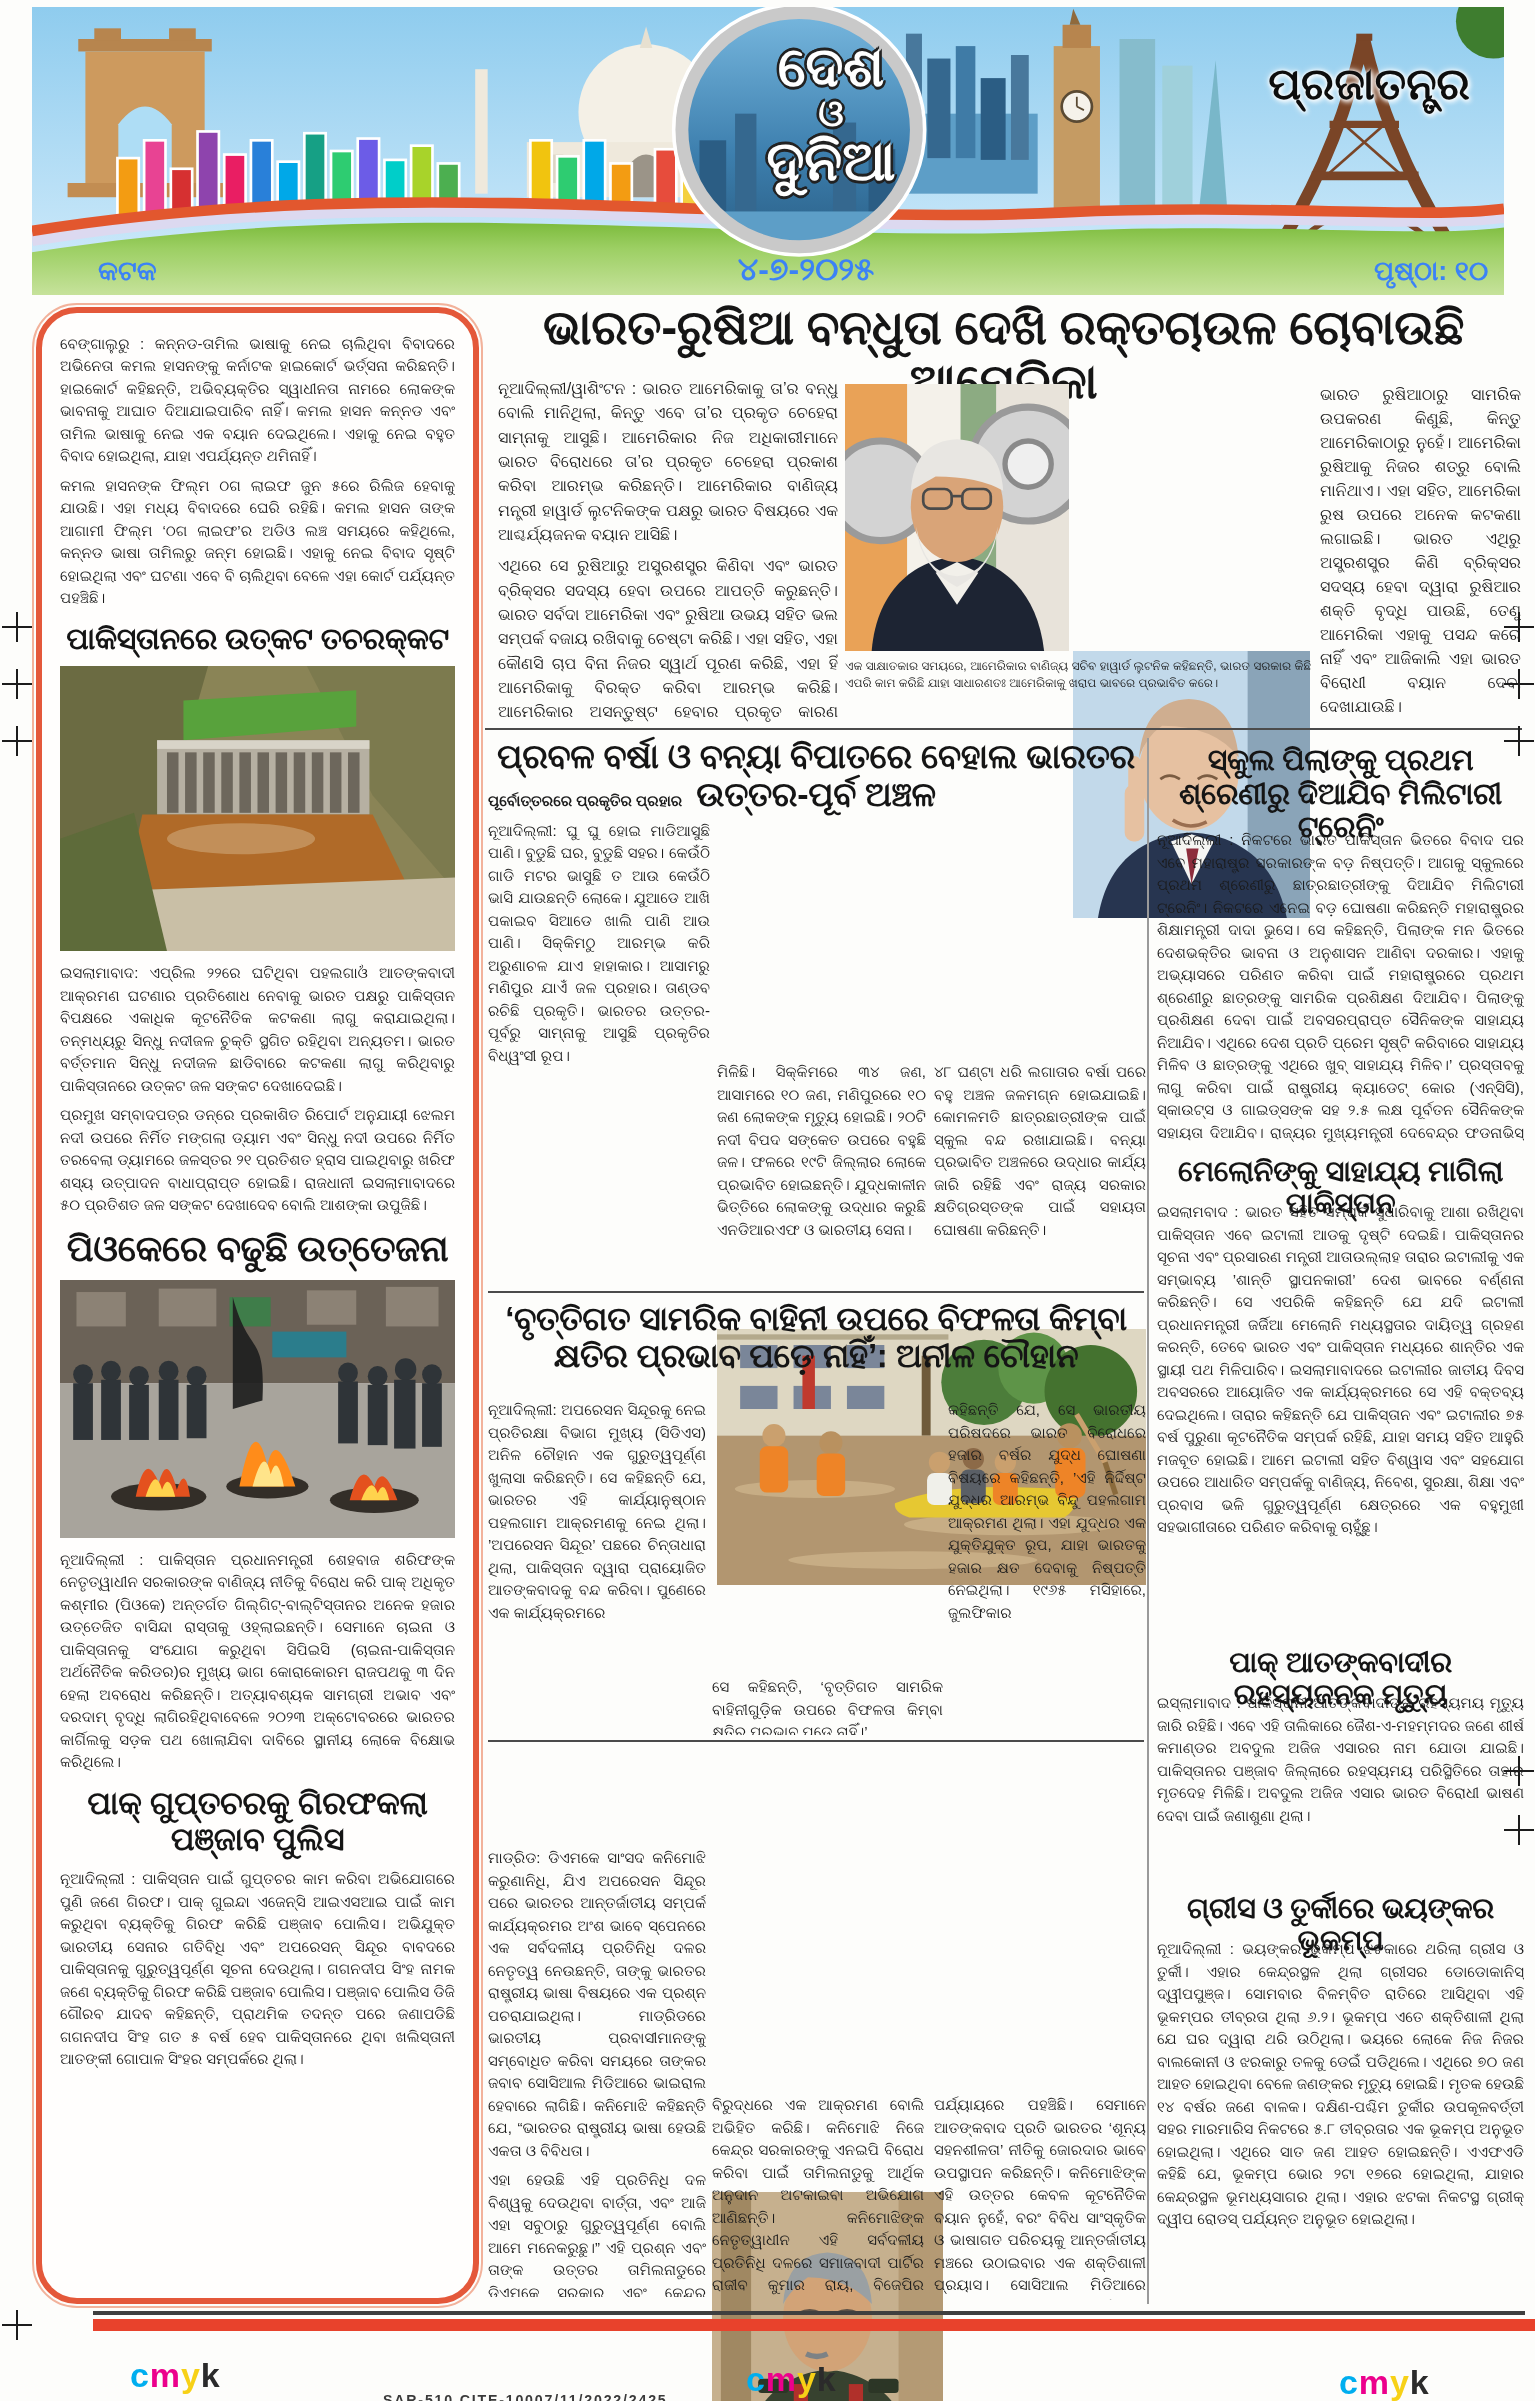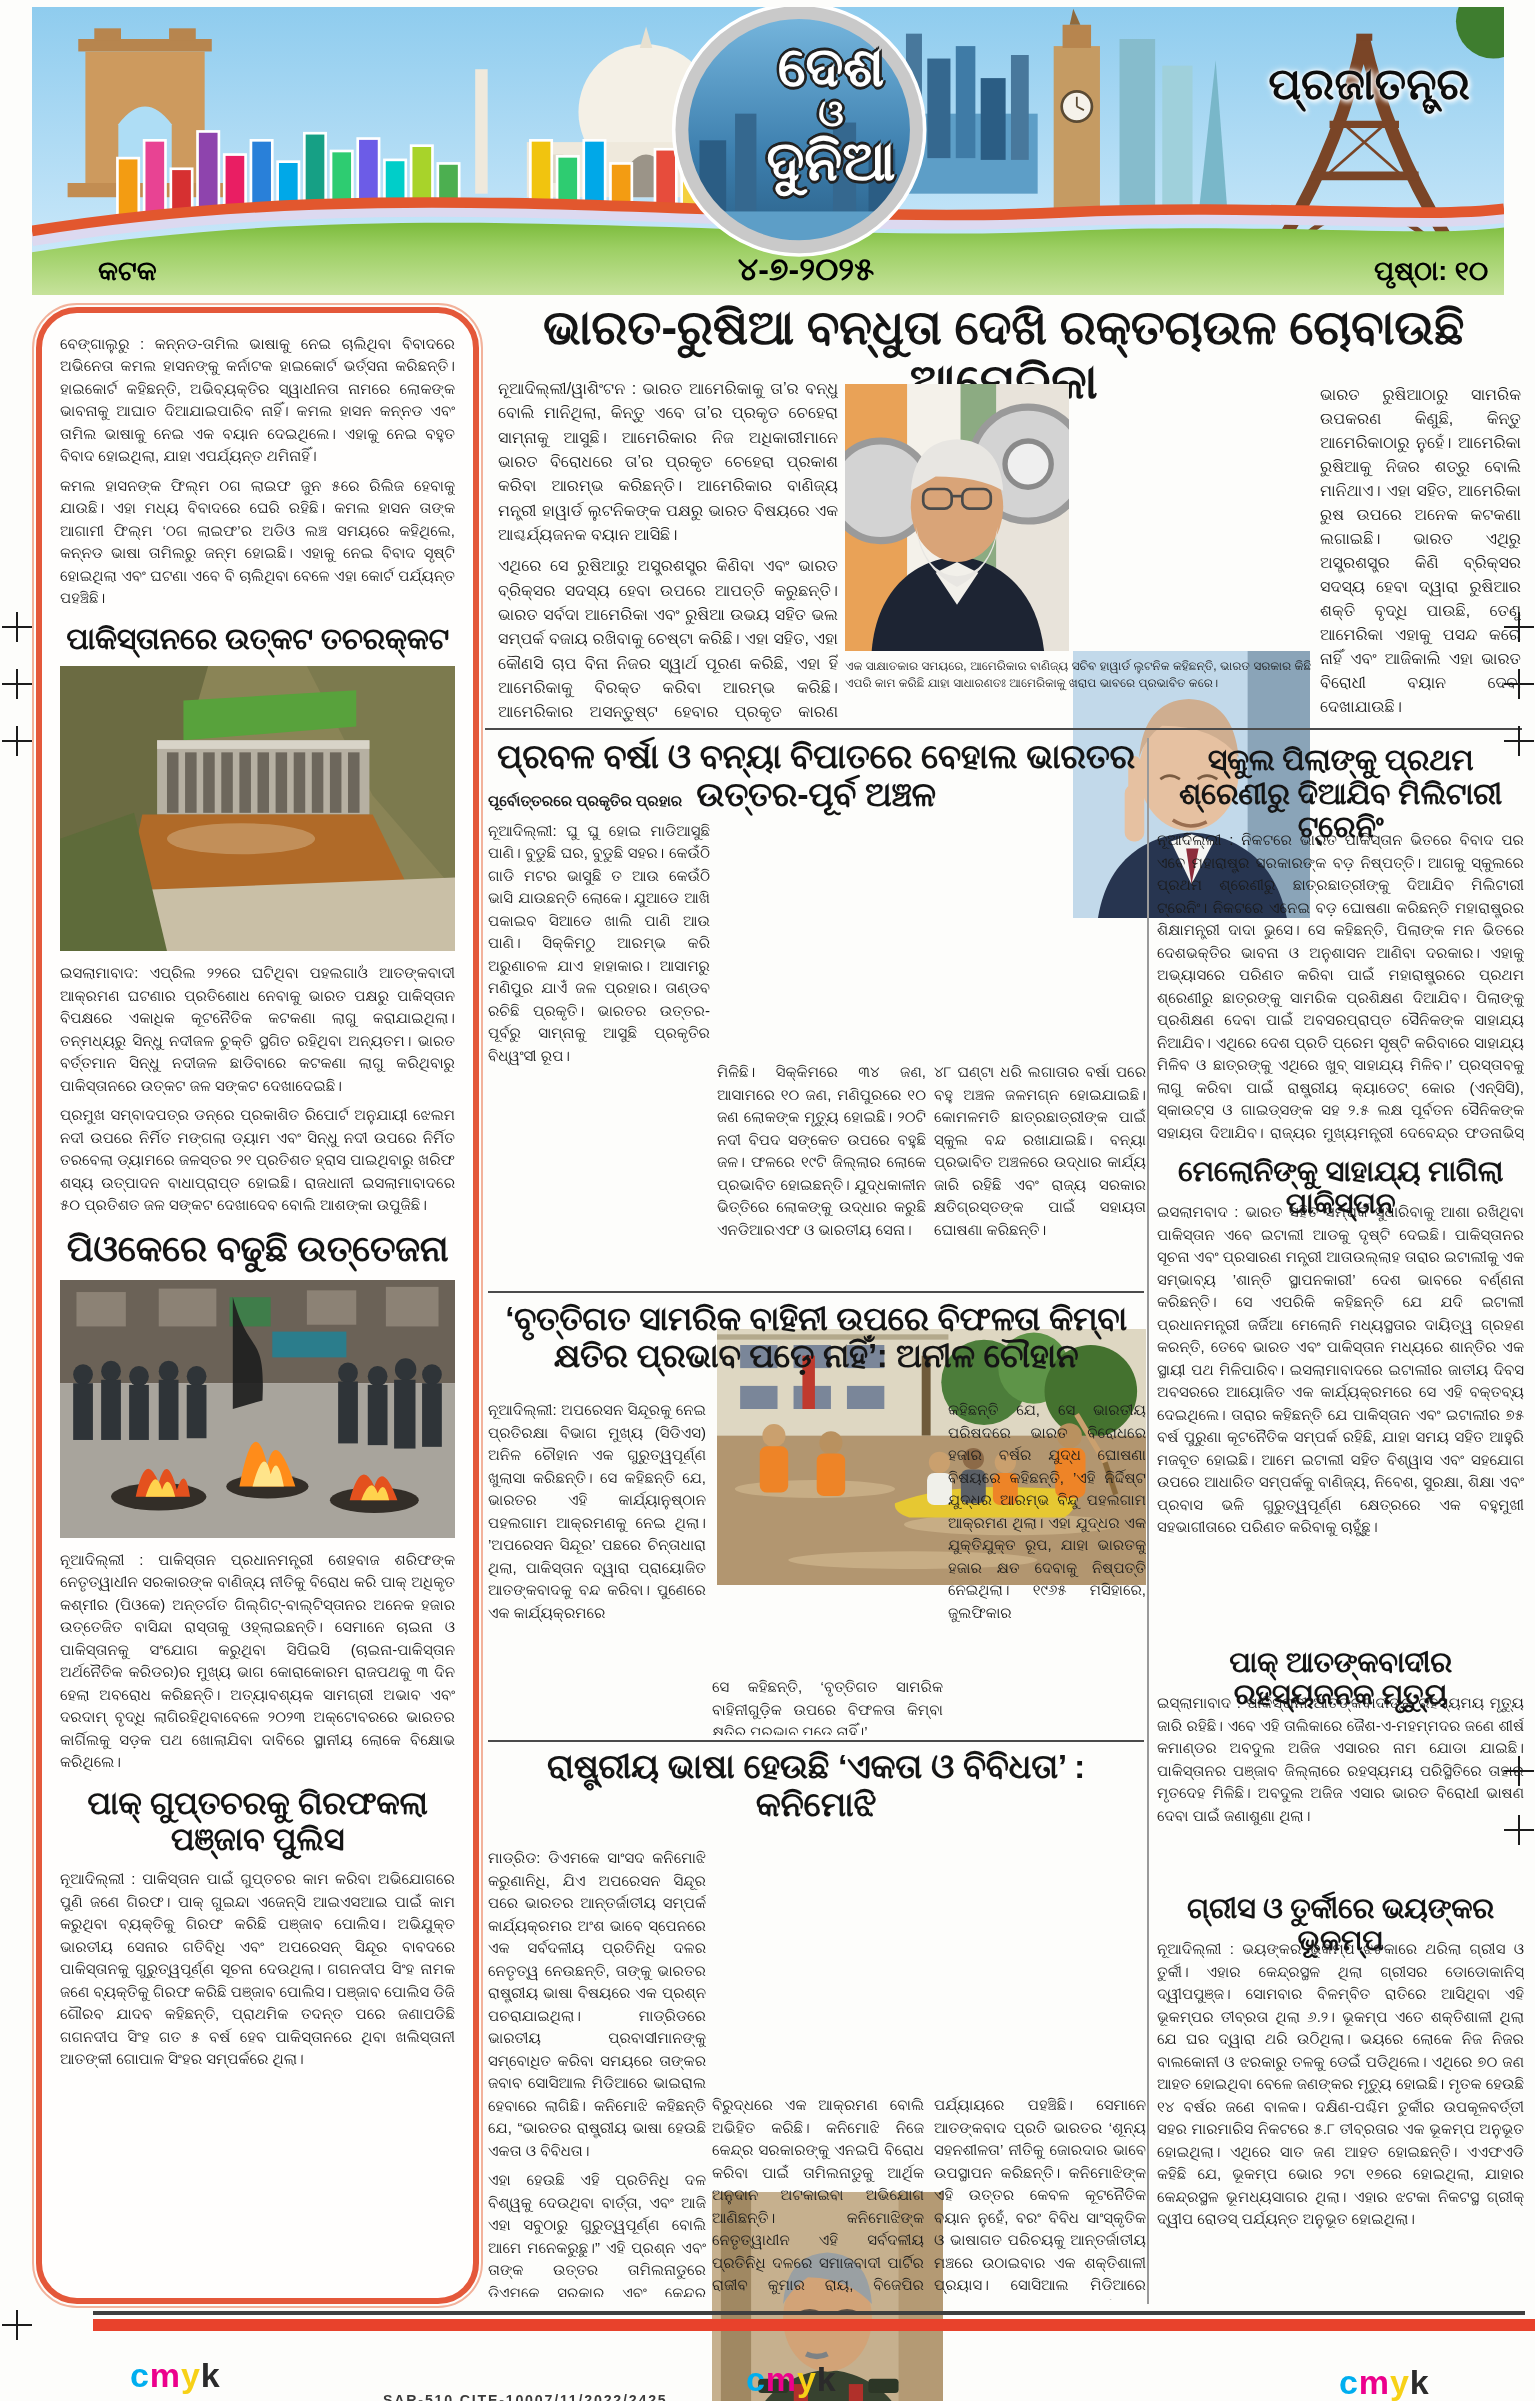--- a/index.html
+++ b/index.html
@@ -11,21 +11,21 @@
   .masthead{left:32px;top:7.1px;width:1472px;height:288px;overflow:hidden;}
   .mh-svg{position:absolute;left:0;top:0;width:100%;height:100%;}
   .logo-text{left:660px;top:32px;width:278px;text-align:center;line-height:1.02;
              color:#fff;font-weight:bold;
              text-shadow:-2.7px 0 #222,2.7px 0 #222,0 -2.7px #222,0 2.7px #222,1.8px 1.8px #222,-1.8px -1.8px #222;}
   .logo-text .l1{font-size:55px;}
   .logo-text .l2{font-size:37px;}
   .logo-text .l3{font-size:55px;}
   .brand{left:1183px;top:52px;width:308px;text-align:center;font-size:44px;font-weight:bold;color:#0d0d0d;
          text-shadow:0 0 3.6px #fff,0 0 7.1px #fff,1.8px 1.8px 5.3px #fff;}
-  .band-text{font-weight:bold;color:#000000;}
+  .band-text{font-weight:bold;color:#3b82f6;}
   .mh-city{left:66px;top:249px;font-size:27px;}
   .mh-date{left:587px;top:244px;width:374px;text-align:center;font-size:32px;}
   .mh-page{left:1342px;top:249px;font-size:27px;}
 
   
   .headline{font-weight:bold;color:#151515;text-align:center;line-height:1.12;letter-spacing:-0.4px;}
   .body-text{text-align:justify;overflow:hidden;}
   .body-text p{margin:0 0 7.1px 0;}
   .lede{font-weight:bold;}
   .rule-h{background:#4b4b4b;height:1.8px;}
@@ -445,21 +445,20 @@
     </svg>
   </div>
   <div class="abs body-text col-text" style="left:712px;top:1676px;width:231px;height:59px;">
       <p>ସେ କହିଛନ୍ତି, ‘ବୃତ୍ତିଗତ ସାମରିକ ବାହିନୀଗୁଡ଼ିକ ଉପରେ ବିଫଳତା କିମ୍ବା କ୍ଷତିର ପ୍ରଭାବ ପଡ଼େ ନାହିଁ।’</p>
     </div>
   <div class="abs body-text col-text" style="left:948px;top:1399px;width:198px;height:336px;">
       <p>କହିଛନ୍ତି ଯେ, ସେ ଭାରତୀୟ ପରିଷଦରେ ଭାରତ ବିରୋଧରେ ହଜାର ବର୍ଷର ଯୁଦ୍ଧ ଘୋଷଣା ବିଷୟରେ କହିଛନ୍ତି, ’ଏହି ନିର୍ଦ୍ଦିଷ୍ଟ ଯୁଦ୍ଧର ଆରମ୍ଭ ବିନ୍ଦୁ ପହଲଗାମ ଆକ୍ରମଣ ଥିଲା। ଏହା ଯୁଦ୍ଧର ଏକ ଯୁକ୍ତିଯୁକ୍ତ ରୂପ, ଯାହା ଭାରତକୁ ହଜାର କ୍ଷତ ଦେବାକୁ ନିଷ୍ପତ୍ତି ନେଇଥିଲା। ୧୯୬୫ ମସିହାରେ, ଜୁଲଫିକାର</p>
     </div>
   <div class="abs rule-h" style="left:488px;top:1740px;width:656px;"></div>
 
-  <div class="abs headline kz-headline">ରାଷ୍ଟ୍ରୀୟ ଭାଷା ହେଉଛି ‘ଏକତା ଓ ବିବିଧତା’ : କନିମୋଝି</div>
   <div class="abs body-text col-text" style="left:488px;top:1847px;width:218px;height:450px;">
       <p>ମାଡ୍ରିଡ: ଡିଏମକେ ସାଂସଦ କନିମୋଝି କରୁଣାନିଧି, ଯିଏ ଅପରେସନ ସିନ୍ଦୂର ପରେ ଭାରତର ଆନ୍ତର୍ଜାତୀୟ ସମ୍ପର୍କ କାର୍ଯ୍ୟକ୍ରମର ଅଂଶ ଭାବେ ସ୍ପେନରେ ଏକ ସର୍ବଦଳୀୟ ପ୍ରତିନିଧି ଦଳର ନେତୃତ୍ୱ ନେଉଛନ୍ତି, ତାଙ୍କୁ ଭାରତର ରାଷ୍ଟ୍ରୀୟ ଭାଷା ବିଷୟରେ ଏକ ପ୍ରଶ୍ନ ପଚରାଯାଇଥିଲା। ମାଡ୍ରିଡରେ ଭାରତୀୟ ପ୍ରବାସୀମାନଙ୍କୁ ସମ୍ବୋଧିତ କରିବା ସମୟରେ ତାଙ୍କର ଜବାବ ସୋସିଆଲ ମିଡିଆରେ ଭାଇରାଲ ହେବାରେ ଲାଗିଛି। କନିମୋଝି କହିଛନ୍ତି ଯେ, “ଭାରତର ରାଷ୍ଟ୍ରୀୟ ଭାଷା ହେଉଛି ଏକତା ଓ ବିବିଧତା।</p>
       <p>ଏହା ହେଉଛି ଏହି ପ୍ରତିନିଧି ଦଳ ବିଶ୍ୱକୁ ଦେଉଥିବା ବାର୍ତ୍ତା, ଏବଂ ଆଜି ଏହା ସବୁଠାରୁ ଗୁରୁତ୍ୱପୂର୍ଣ୍ଣ ବୋଲି ଆମେ ମନେକରୁଛୁ।” ଏହି ପ୍ରଶ୍ନ ଏବଂ ତାଙ୍କ ଉତ୍ତର ତାମିଲନାଡୁରେ ଡିଏମକେ ସରକାର ଏବଂ କେନ୍ଦ୍ର ସରକାରଙ୍କ ମଧ୍ୟରେ ଜାତୀୟ ଶିକ୍ଷା ନୀତି (ଏନଇପି) ୨୦୨୦ରେ ତିନି-ଭାଷା ଫର୍ମୁଲା ଉପରେ ଚାଲିଥିବା ତୀବ୍ର ବିବାଦର ପୃଷ୍ଠଭୂମିରେ ଆସିଛି। ଡିଏମକେ ଏହି ନୀତିକୁ ହିନ୍ଦୀ ଅନୁସାରେ ରାଜ୍ୟମାନଙ୍କ ଉପରେ ହିନ୍ଦୀ ଲଦିବାର ଏକ ପ୍ରୟାସ ଭାବେ ଦେଖୁଛି। ଅନ୍ୟପଟେ ଏହାକୁ ଫେଡେରାଲିଜିମ ଓ ଆଞ୍ଚଳିକ ସ୍ୱାୟତ୍ତଶାସନ</p>
     </div>
 
   <div class="abs body-text col-text" style="left:712px;top:2094px;width:212px;height:206px;">
       <p>ବିରୁଦ୍ଧରେ ଏକ ଆକ୍ରମଣ ବୋଲି ଅଭିହିତ କରିଛି। କନିମୋଝି ନିଜେ କେନ୍ଦ୍ର ସରକାରଙ୍କୁ ଏନଇପି ବିରୋଧ କରିବା ପାଇଁ ତାମିଲନାଡୁକୁ ଆର୍ଥିକ ଅନୁଦାନ ଅଟକାଇବା ଅଭିଯୋଗ ଆଣିଛନ୍ତି। କନିମୋଝିଙ୍କ ନେତୃତ୍ୱାଧୀନ ଏହି ସର୍ବଦଳୀୟ ପ୍ରତିନିଧି ଦଳରେ ସମାଜବାଦୀ ପାର୍ଟିର ରାଜୀବ କୁମାର ରାୟ, ବିଜେପିର ବ୍ରିଜେଶ ଚୌଟା, ଆରଜେଡିର ପ୍ରେମ ଚନ୍ଦ୍ର ଗୁପ୍ତା, ଏଏପିର ଅଶୋକ କୁମାର ମିତ୍ତଲ ଏବଂ ପୂର୍ବତନ ରାଷ୍ଟ୍ରଦୂତ ମଞ୍ଜୀବ ସିଂ ପୁରୀ ଓ ଜାୱେଦ ଅଶରଫ ସାମିଲ ଅଛନ୍ତି। ଏହି ଦଳ ପାଞ୍ଚଟି ଦେଶର ଗସ୍ତରେ ଥାଇ ସ୍ପେନରେ ଶେଷ</p>
     </div>
   <div class="abs body-text col-text" style="left:934px;top:2094px;width:212px;height:206px;">
       <p>ପର୍ଯ୍ୟାୟରେ ପହଞ୍ଚିଛି। ସେମାନେ ଆତଙ୍କବାଦ ପ୍ରତି ଭାରତର ‘ଶୂନ୍ୟ ସହନଶୀଳତା’ ନୀତିକୁ ଜୋରଦାର ଭାବେ ଉପସ୍ଥାପନ କରିଛନ୍ତି। କନିମୋଝିଙ୍କ ଏହି ଉତ୍ତର କେବଳ କୂଟନୈତିକ ବୟାନ ନୁହେଁ, ବରଂ ବିବିଧ ସାଂସ୍କୃତିକ ଓ ଭାଷାଗତ ପରିଚୟକୁ ଆନ୍ତର୍ଜାତୀୟ ମଞ୍ଚରେ ଉଠାଇବାର ଏକ ଶକ୍ତିଶାଳୀ ପ୍ରୟାସ। ସୋସିଆଲ ମିଡିଆରେ ବ୍ୟାପକ ପ୍ରଶଂସା ମିଳୁଛି, ଯେଉଁଠାରେ ଅନେକ ଏହାକୁ ଭାରତର ବହୁସାଂସ୍କୃତିକ ଚରିତ୍ରର ଉପଯୁକ୍ତ ପ୍ରତିନିଧିତ୍ୱ ଭାବେ ଦେଖୁଛନ୍ତି।</p>

